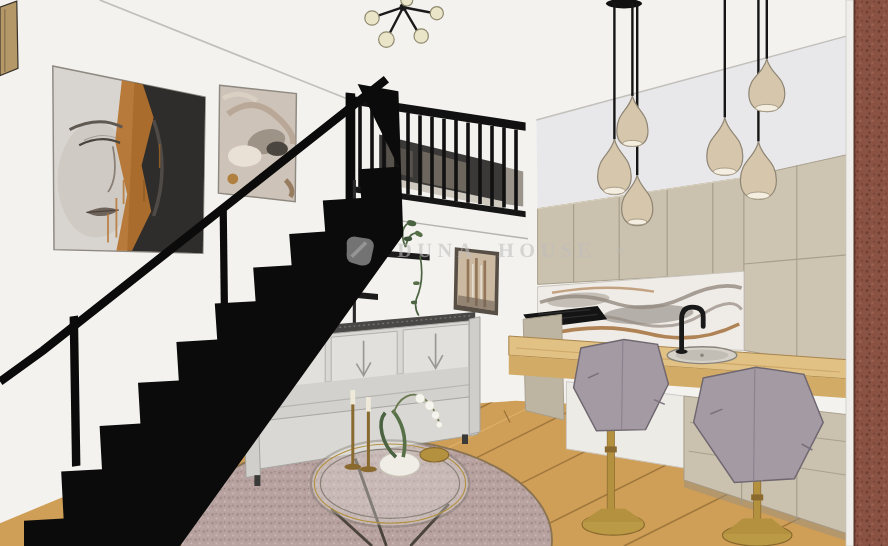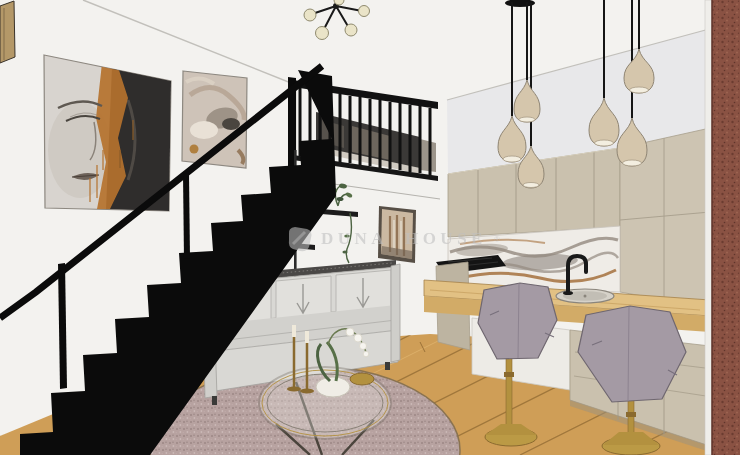--- a/index.html
+++ b/index.html
@@ -27,22 +27,22 @@
   .f-counter{fill:var(--counter-wood)} .f-counterf{fill:var(--counter-front)}
   .f-cab{fill:var(--cabinet)} .f-cabd{fill:var(--cabinet-dark)} .s-cabl{stroke:var(--cabinet-line)}
   .f-marble{fill:var(--marble)} .s-vein{stroke:var(--marble-vein)} .s-gvein{stroke:var(--marble-gold)}
   .f-pend{fill:var(--pendant)}
   .f-sofa{fill:var(--sofa)} .f-sofal{fill:var(--sofa-light)} .f-trim{fill:var(--sofa-trim)}
   .f-seat{fill:var(--stool-seat)}
   .f-gold{fill:var(--gold)}
   .s-plant{stroke:var(--plant)}
   .f-artl{fill:var(--art-light)} .f-artd{fill:var(--art-dark)} .f-artg{fill:var(--art-gold)} .f-artb{fill:var(--art-beige)}
   .watermark{
-    position:absolute; left:284px; top:222px; height:34px;
-    display:flex; align-items:center; gap:7px;
+    position:absolute; left:284px; top:192px; height:34px;
+    display:flex; align-items:center; gap:17px;
     color:var(--watermark-gray); opacity:.58; pointer-events:none;
   }
   .watermark .wm-text{
     font-family:"Liberation Serif",serif; font-weight:600;
     font-size:17px; letter-spacing:4.5px; word-spacing:9px; white-space:nowrap;
   }
   .watermark sup{font-size:8px; letter-spacing:0;}
 </style>
 </head>
 <body>

